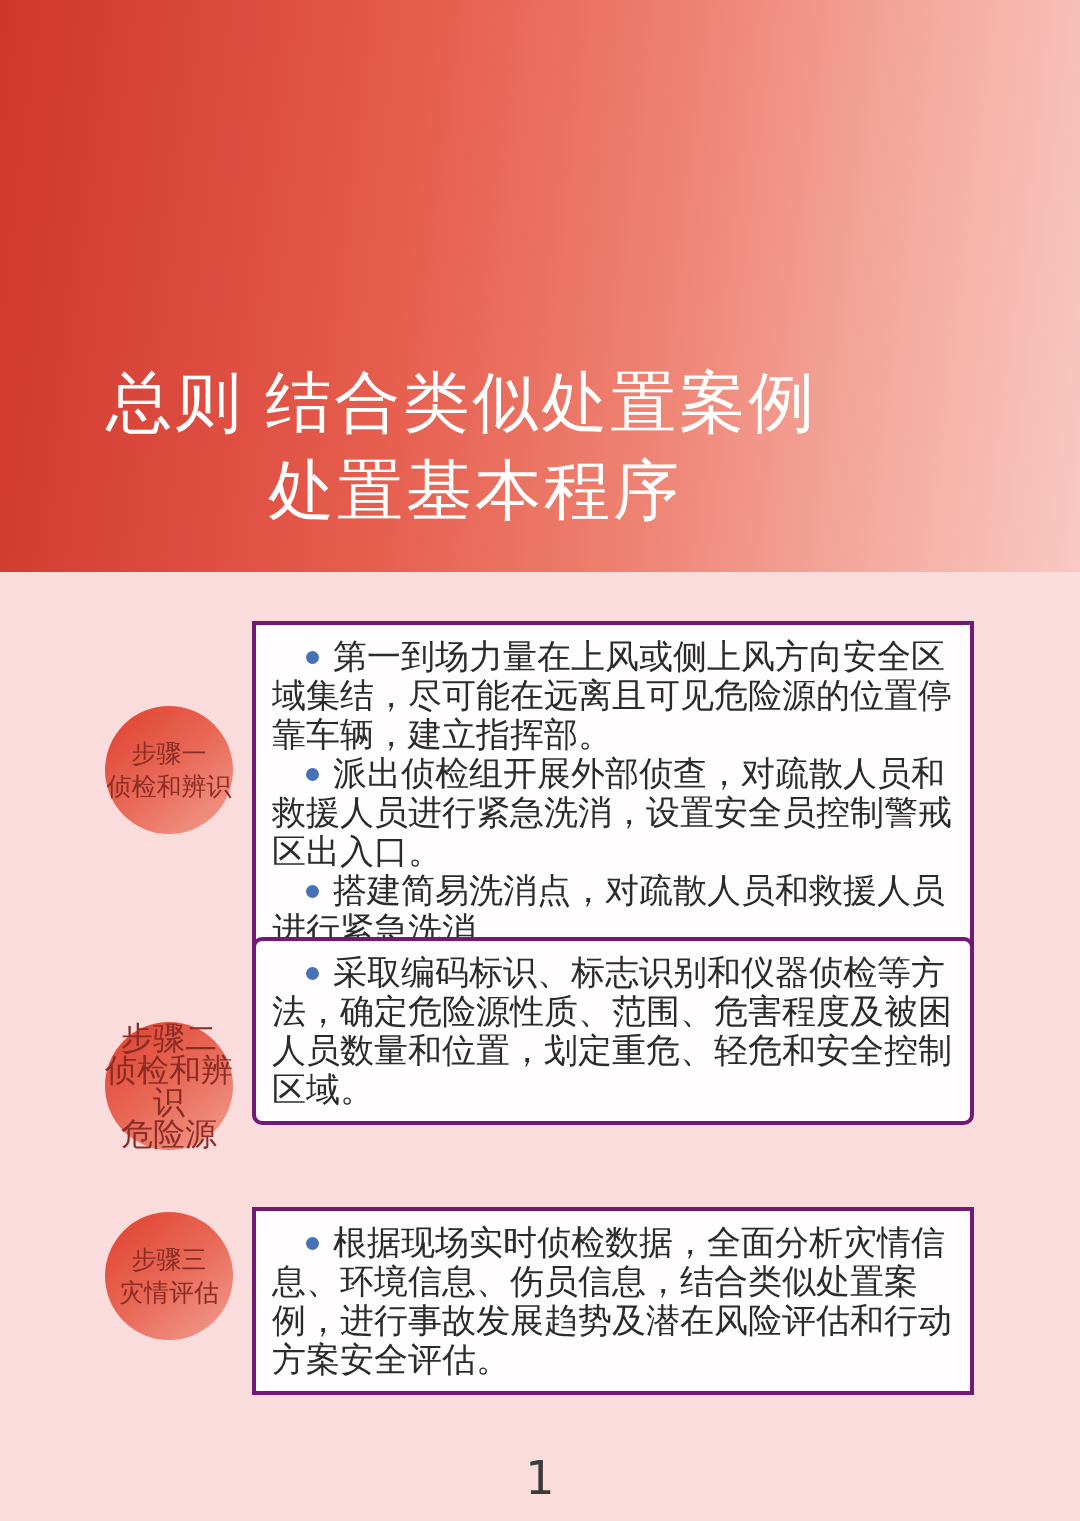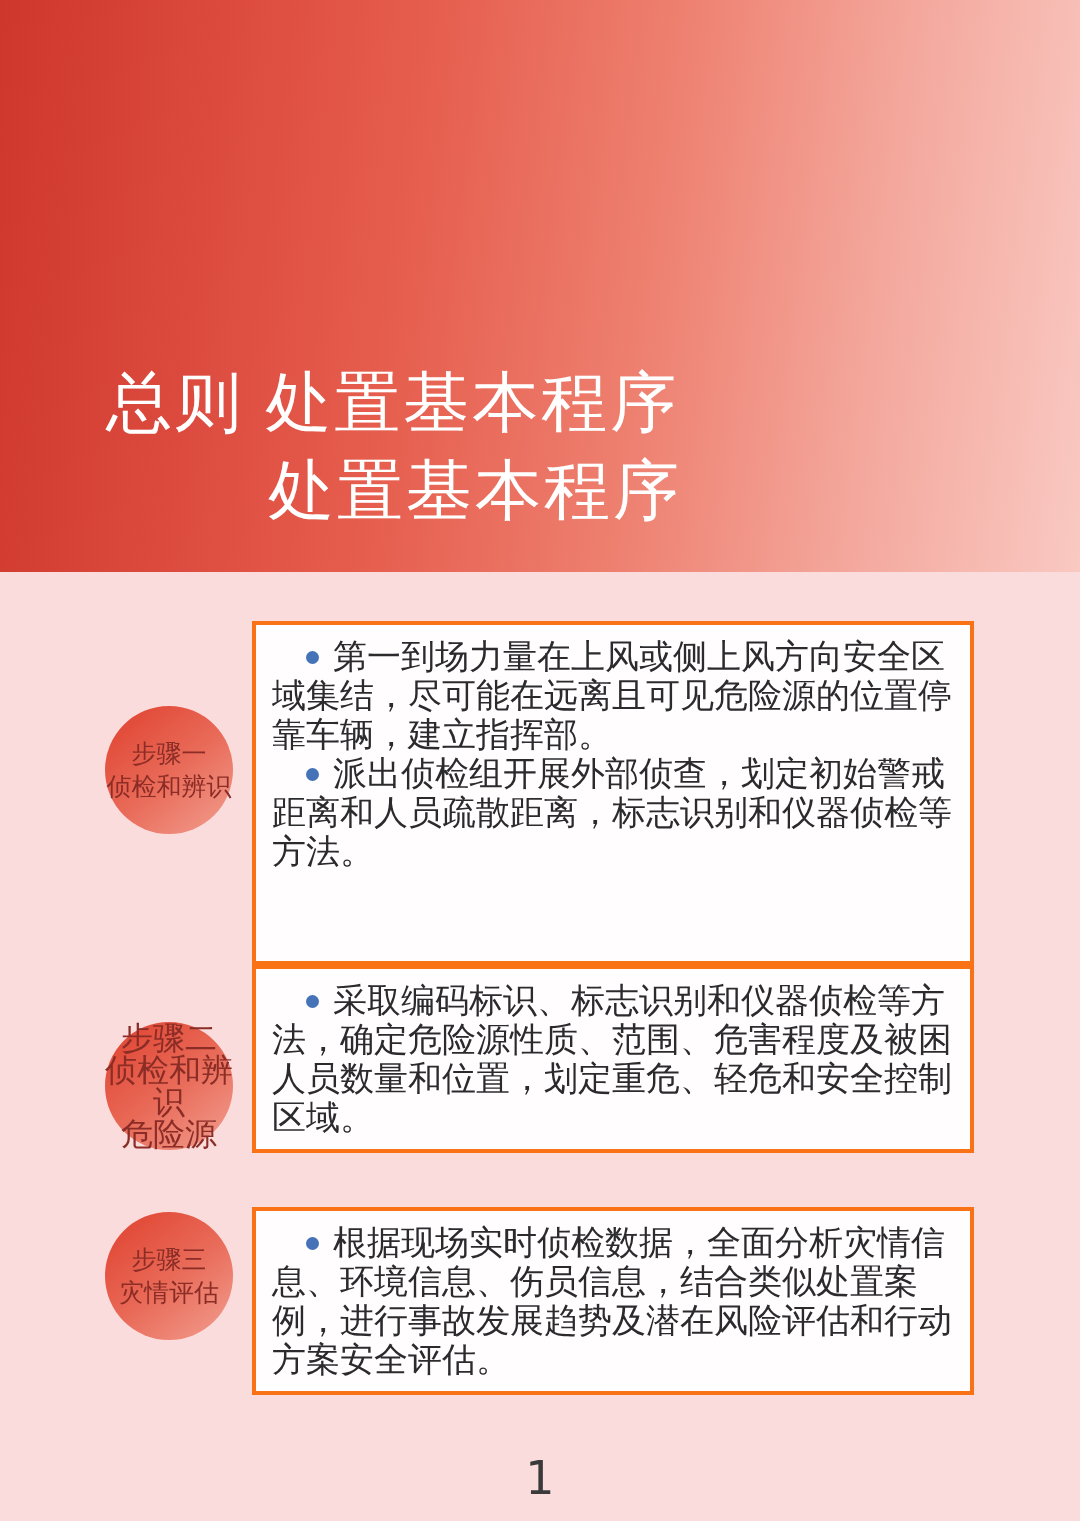--- a/index.html
+++ b/index.html
@@ -28,27 +28,27 @@
     display:flex; flex-direction:column; justify-content:center; align-items:center;
     color:#8b2d26; font-size:25px; line-height:33px;
     text-align:center;
   }
   .c1 { left:105px; top:706px; }
   .c2 { left:105px; top:1022px; font-size:32px; line-height:32px; }
   .c3 { left:105px; top:1212px; }
 
   .box {
     position:absolute; left:252px; width:722px; box-sizing:border-box;
-    background:#fffdfd; border:4px solid #f97316;
+    background:#fffdfd; border:4px solid #701a75;
     padding:12px 16px;
     color:#2b2b2e; font-size:34px; line-height:39px;
     text-align:left;
   }
   .b1 { top:621px; min-height:344px; }
-  .b2 { top:965px; min-height:184px; }
+  .b2 { top:937px; min-height:184px;border-radius:10px; }
   .b3 { top:1207px; min-height:180px; }
 
   .box p { margin:0; text-indent:34px; }
   .dot {
     display:inline-block; width:13px; height:13px; border-radius:50%;
     background:#4673b8; margin-right:14px; vertical-align:middle;
     position:relative; top:-3px;
   }
 
   .pagenum {
@@ -57,33 +57,34 @@
     font-family:"DejaVu Sans", sans-serif;
   }
 </style>
 </head>
 <body>
 
 <div class="page">
 
   <header class="banner">
     <div class="title">
-      <div class="t1">总则 处置基本程序</div>
+      <div class="t1">总则 结合类似处置案例</div>
       <div class="t2">处置基本程序</div>
     </div>
   </header>
 
   <div class="circle c1">
     <div>步骤一</div>
     <div>侦检和辨识</div>
   </div>
 
   <div class="box b1">
     <p class="bullet-p"><span class="dot"></span><span>第一到场力量在上风或侧上风方向安全区域集结，尽可能在远离且可见危险源的位置停靠车辆，建立指挥部。</span></p>
-    <p class="bullet-p"><span class="dot"></span><span>派出侦检组开展外部侦查，划定初始警戒距离和人员疏散距离，标志识别和仪器侦检等方法。</span></p>
+    <p class="bullet-p"><span class="dot"></span><span>派出侦检组开展外部侦查，对疏散人员和救援人员进行紧急洗消，设置安全员控制警戒区出入口。</span></p>
+    <p class="bullet-p"><span class="dot"></span><span>搭建简易洗消点，对疏散人员和救援人员进行紧急洗消。</span></p>
   </div>
 
   <div class="circle c2">
     <div>步骤二</div>
     <div>侦检和辨识</div>
     <div>危险源</div>
   </div>
 
   <div class="box b2">
     <p class="bullet-p"><span class="dot"></span><span>采取编码标识、标志识别和仪器侦检等方法，确定危险源性质、范围、危害程度及被困人员数量和位置，划定重危、轻危和安全控制区域。</span></p>

